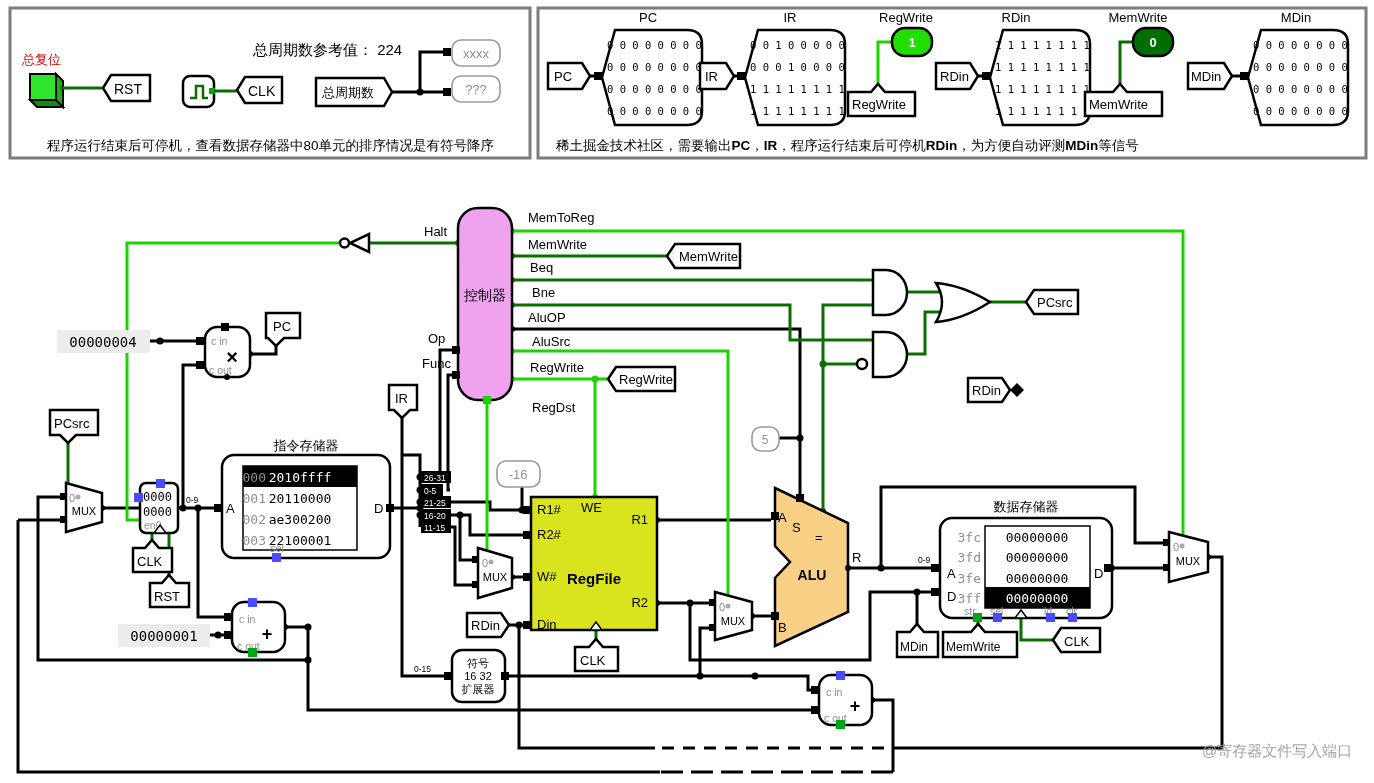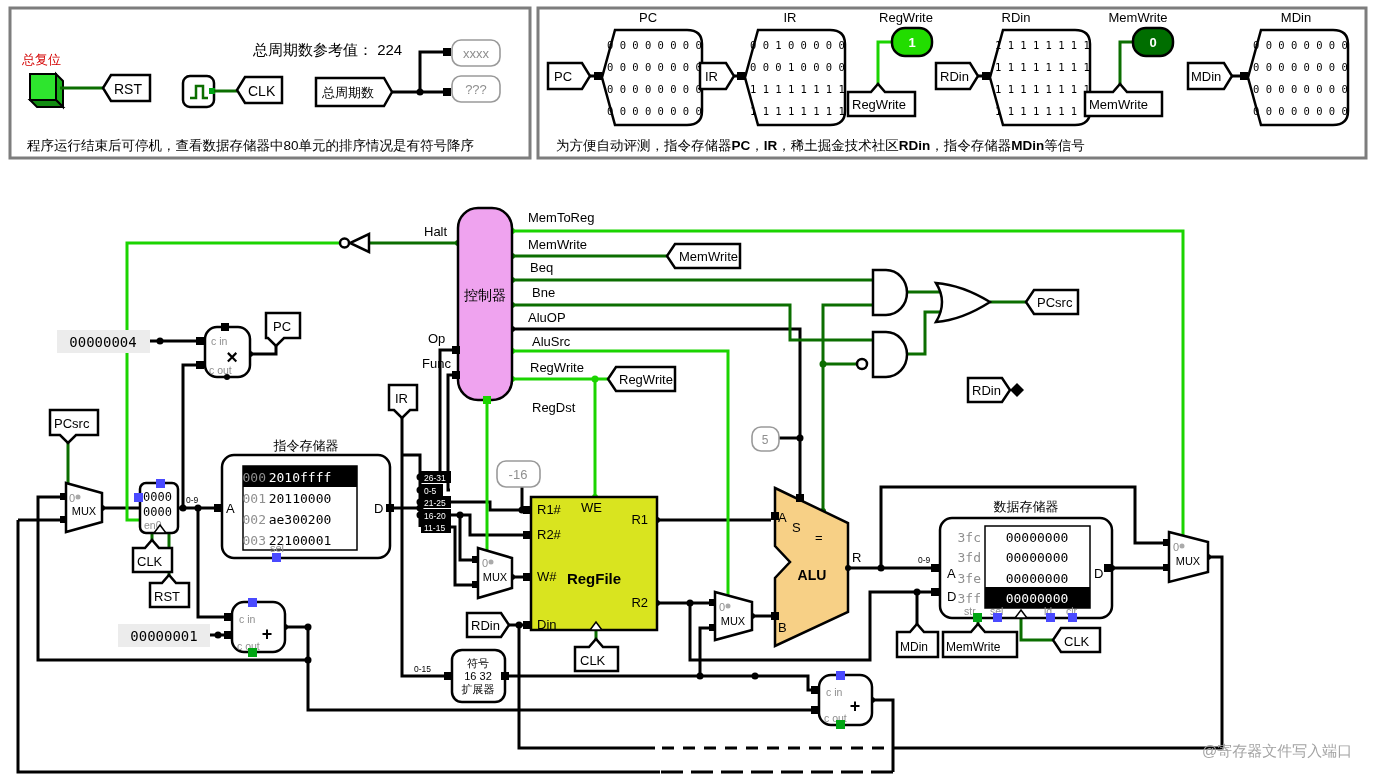--- a/index.html
+++ b/index.html
@@ -567,17 +567,17 @@
     <text x="855" y="712" class="mid bold" style="font-size:18px">+</text>
     <text x="824" y="722" class="t10 grey">c out</text>
     <rect x="811" y="686" width="8" height="8" class="jb"></rect>
     <rect x="811" y="706" width="8" height="8" class="jb"></rect>
     <rect x="836" y="671" width="9" height="9" class="blue"></rect>
     <rect x="836" y="720" width="9" height="9" class="grnsq"></rect>
   </g>
 
 </svg>
 
-<div class="cap" style="left:27px;top:137px;width:480px">程序运行结束后可停机，查看数据存储器中80单元的排序情况是有符号降序</div>
-<div class="cap" style="left:556px;top:137px;width:800px"><span>为方便自动评测，指令存储器</span><b>PC</b><span>，</span><b>IR</b><span>，稀土掘金技术社区</span><b>RDin</b><span>，指令存储器</span><b>MDin</b><span>等信号</span></div>
+<div class="cap" style="left:47px;top:137px;width:480px">程序运行结束后可停机，查看数据存储器中80单元的排序情况是有符号降序</div>
+<div class="cap" style="left:556px;top:137px;width:800px"><span>稀土掘金技术社区，需要输出</span><b>PC</b><span>，</span><b>IR</b><span>，程序运行结束后可停机</span><b>RDin</b><span>，为方便自动评测</span><b>MDin</b><span>等信号</span></div>
 
 <div id="wm">@寄存器文件写入端口</div>
 </div>
 
 </body></html>

